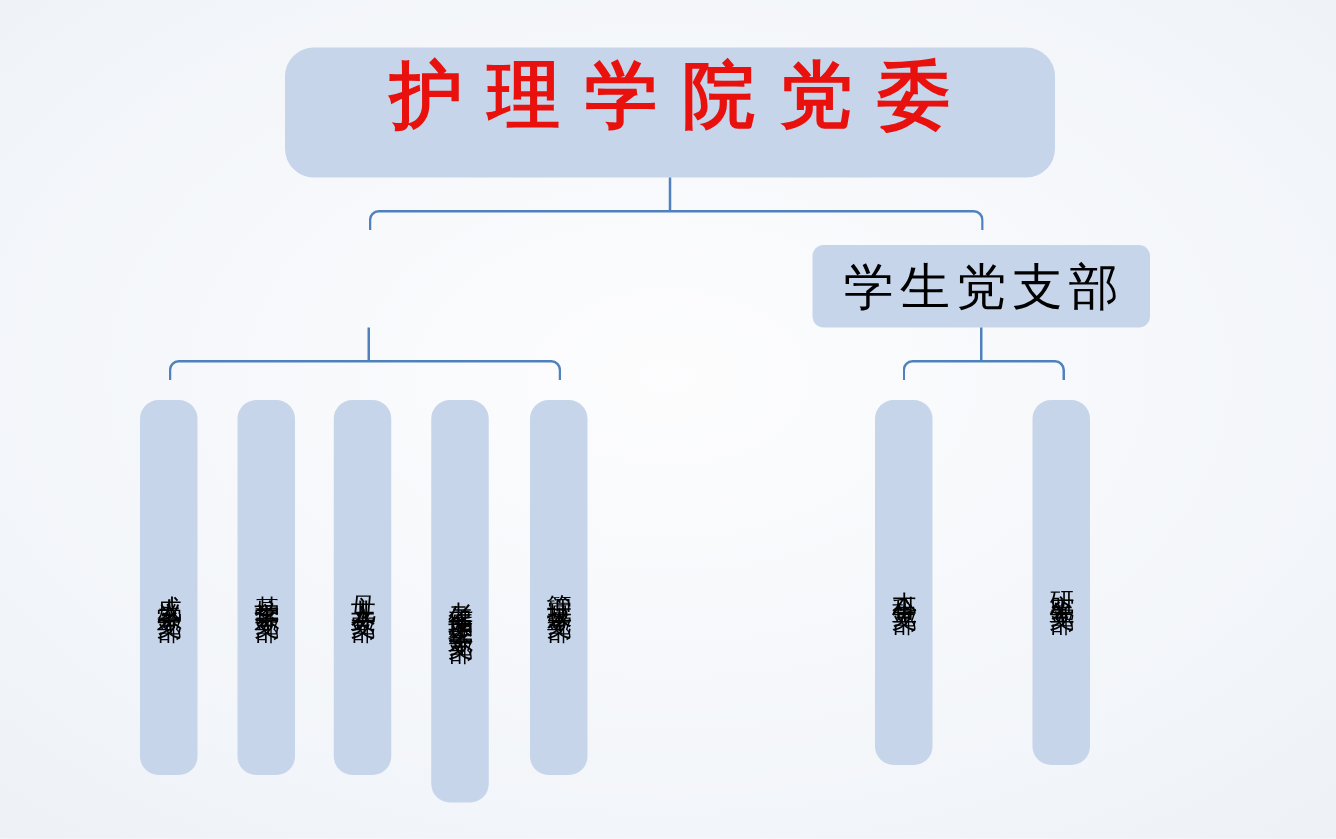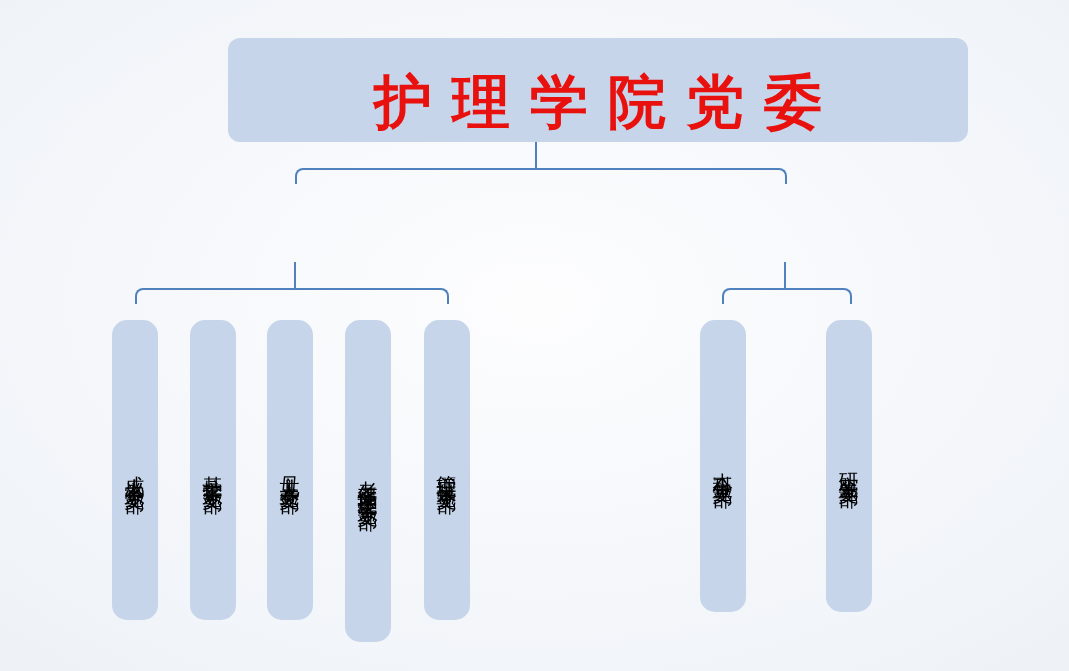--- a/index.html
+++ b/index.html
@@ -15,24 +15,24 @@
     font-family:"Liberation Serif","DejaVu Serif",serif;
     background:#ffffff;
   }
   .slide{
     position:relative;
     width:1069px;height:671px;
     overflow:hidden;
     background:radial-gradient(ellipse 120% 120% at 50% 45%, var(--bg-inner) 0%, #f2f5f9 45%, var(--bg-outer) 100%);
   }
   .title-box{
-    position:absolute;left:228px;top:38px;width:740px;height:104px;
+    position:absolute;left:228px;top:38px;width:616px;height:104px;
     background:var(--box-fill);
-    border-radius:12px;
-    display:flex;align-items:flex-end;justify-content:center;
+    border-radius:23px;
+    display:flex;align-items:flex-start;justify-content:center;
   }
   .title-box span{
     font-size:58px;font-weight:bold;color:var(--title-color);
     letter-spacing:20px;padding-left:20px;white-space:nowrap;
   }
   .branch-box{
     position:absolute;top:196px;width:270px;height:66px;
     background:var(--box-fill);
     border-radius:9px;
     display:flex;align-items:center;justify-content:center;
@@ -70,20 +70,23 @@
 
 <div class="slide">
 
   <div class="title-box">
     <span>护理学院党委</span>
   </div>
 
   <div class="stub" style="left:535px;top:142px;height:26px"></div>
   <div class="bracket" style="left:295px;top:168px;width:488px;height:14px"></div>
 
+  <div class="branch-box" style="left:650px">
+    <span>学生党支部</span>
+  </div>
 
   <div class="stub" style="left:294px;top:262px;height:26px"></div>
   <div class="bracket" style="left:135px;top:288px;width:310px;height:14px"></div>
 
   <div class="stub" style="left:784px;top:262px;height:26px"></div>
   <div class="bracket" style="left:722px;top:288px;width:126px;height:14px"></div>
 
   <div class="leaf" style="left:112px;top:320px;height:300px">
     <span>成人学系党支部</span>
   </div>

